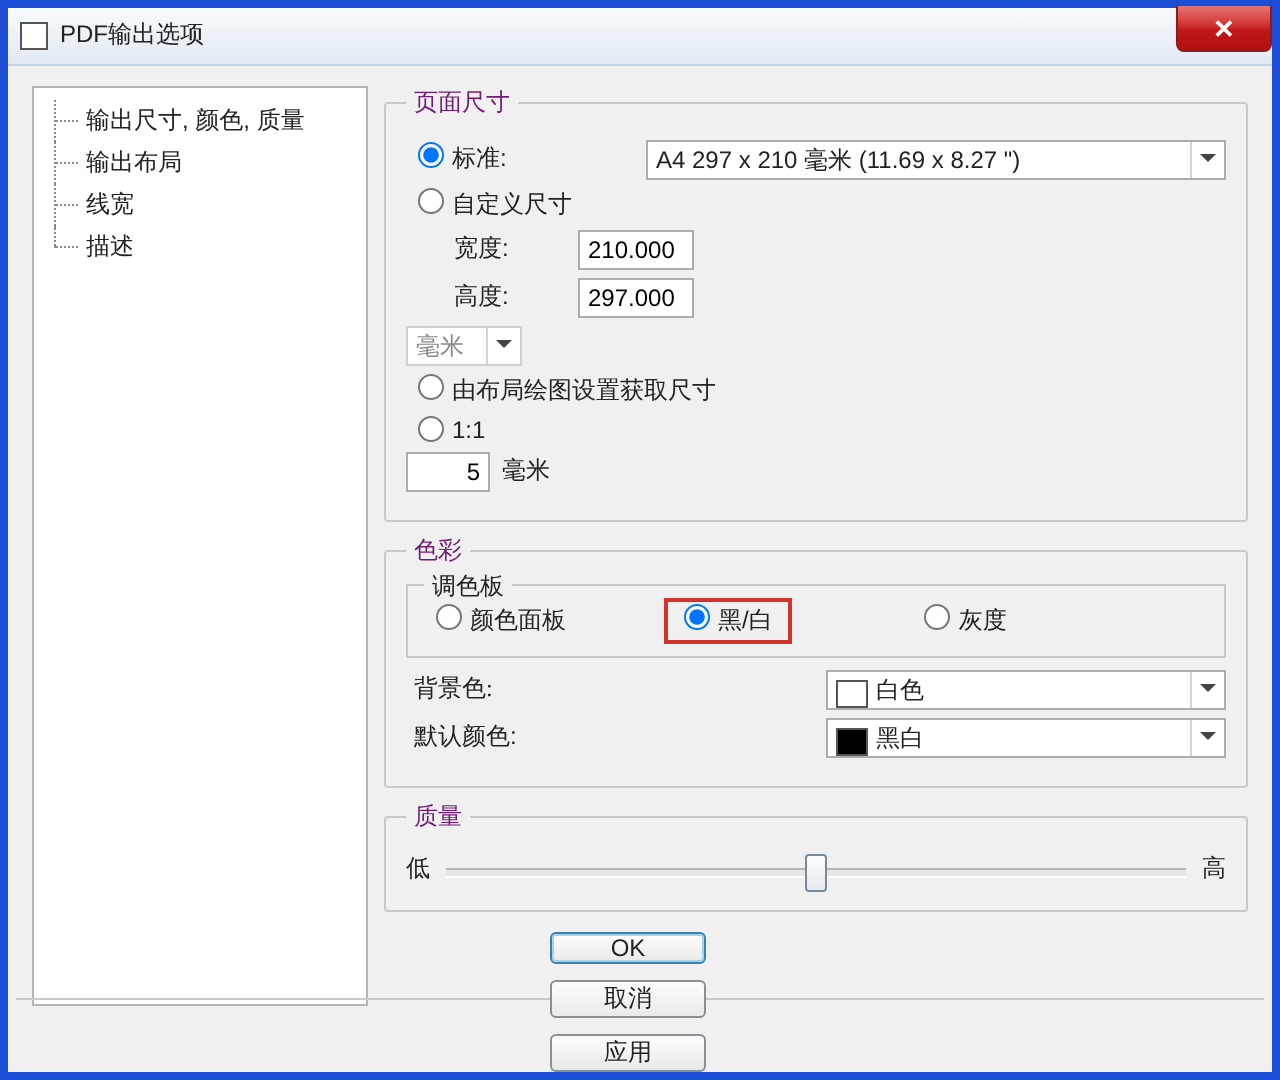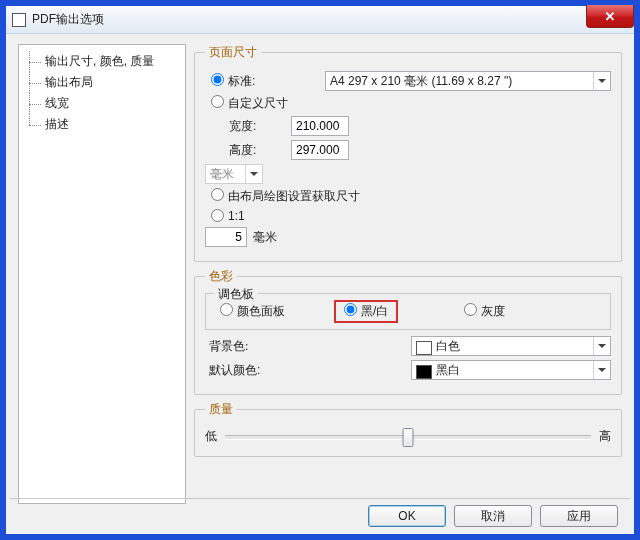--- a/index.html
+++ b/index.html
@@ -10,21 +10,21 @@
     font-family: "Microsoft YaHei", "SimSun", Tahoma, sans-serif;
     font-size: 12px;
     color: #222;
     background: #f0f0f0;
     overflow: hidden;
   }
   .window {
     width: 640px;
     height: 540px;
     background: #f0f0f0;
-    border: 6px solid #1d4ed8;
+    border: 4px solid #1d4ed8;
     box-sizing: border-box;
     display: flex;
     flex-direction: column;
   }
   
   .titlebar {
     height: 28px;
     background: linear-gradient(#f9fbfd, #e1e9f3);
     border-bottom: 1px solid #c5d4e3;
     display: flex;
@@ -111,21 +111,21 @@
   }
   fieldset {
     border: 1px solid #c9c9c9;
     border-radius: 2px;
     padding: 6px 10px 10px 10px;
     margin: 0;
   }
   legend {
     padding: 0 4px;
     font-size: 12px;
-    color: #a16207;
+    color: #701a75;
   }
   .row {
     display: flex;
     align-items: center;
     margin: 4px 0;
   }
   .row .lbl {
     width: 62px;
     padding-left: 24px;
     white-space: nowrap;
@@ -240,20 +240,21 @@
   
   .buttonbar {
     height: 36px;
     border-top: 1px solid #c9c9c9;
     display: flex;
     align-items: center;
     justify-content: flex-end;
     gap: 8px;
     padding-right: 12px;
     margin: 0 4px;
+    flex-direction: column;
   }
   .btn {
     width: 78px;
     height: 22px;
     background: linear-gradient(#fdfdfd, #e9e9e9);
     border: 1px solid #8a8f96;
     border-radius: 3px;
     font-size: 12px;
     display: flex;
     align-items: center;

